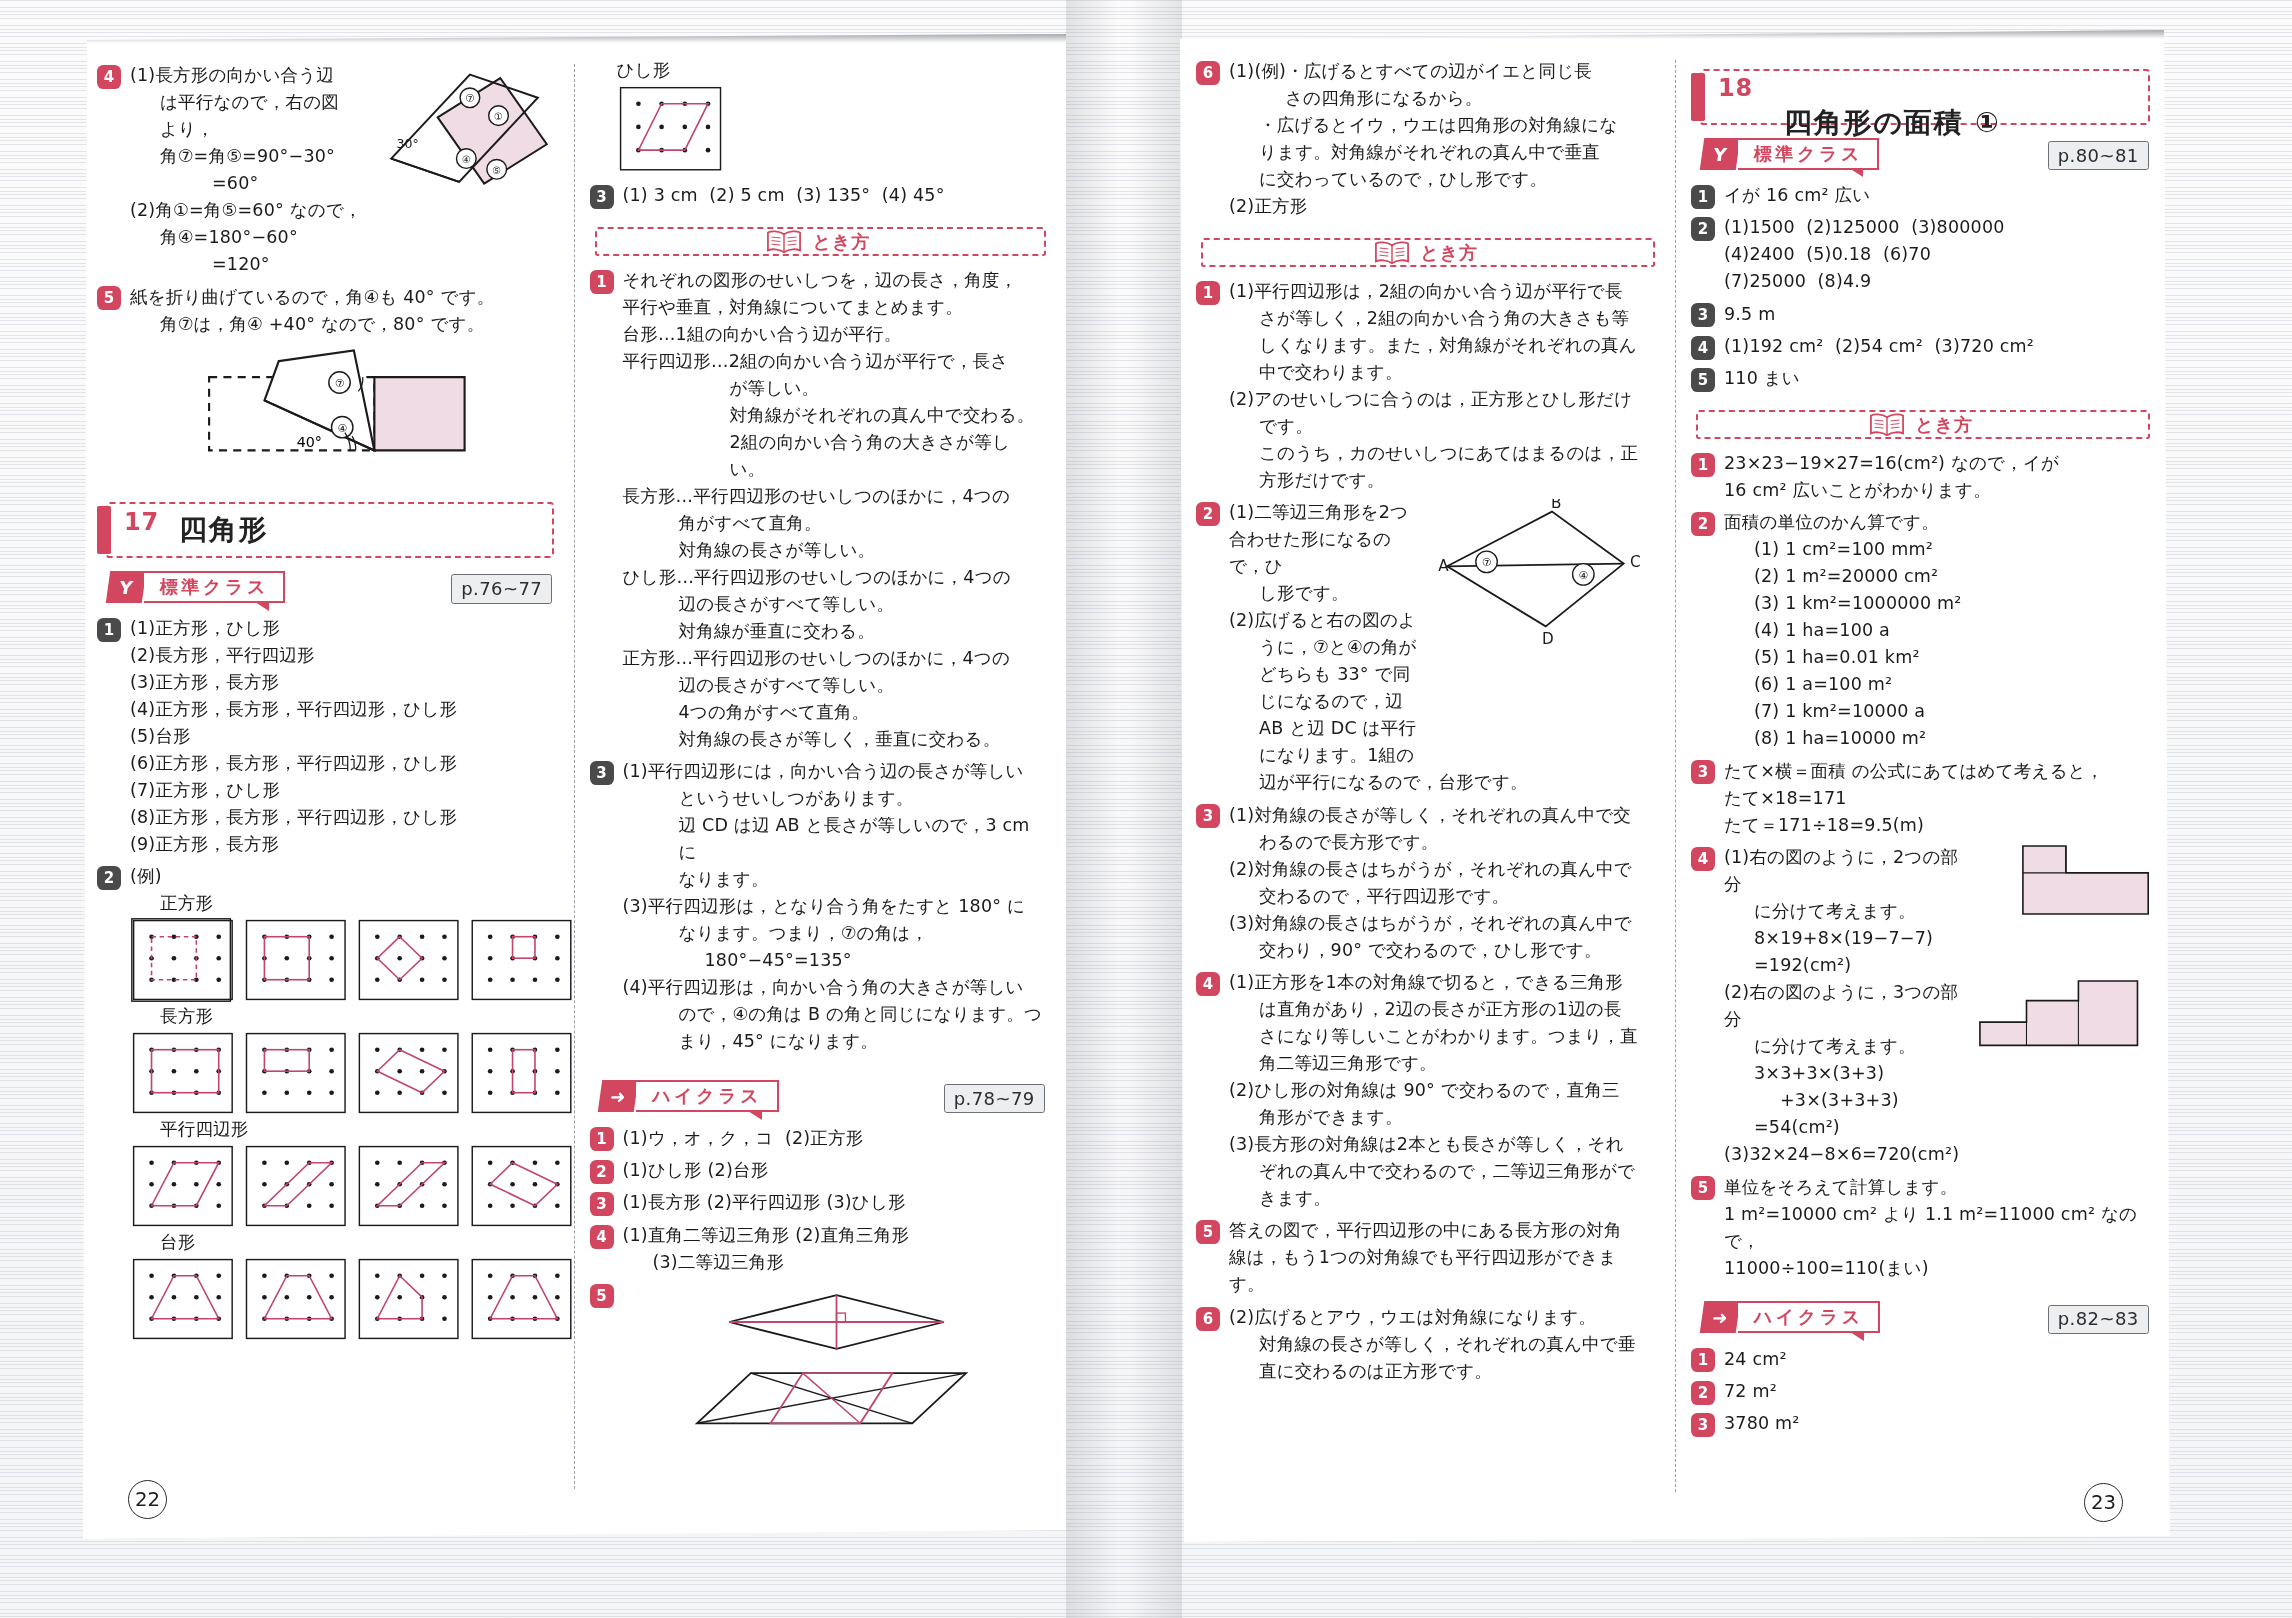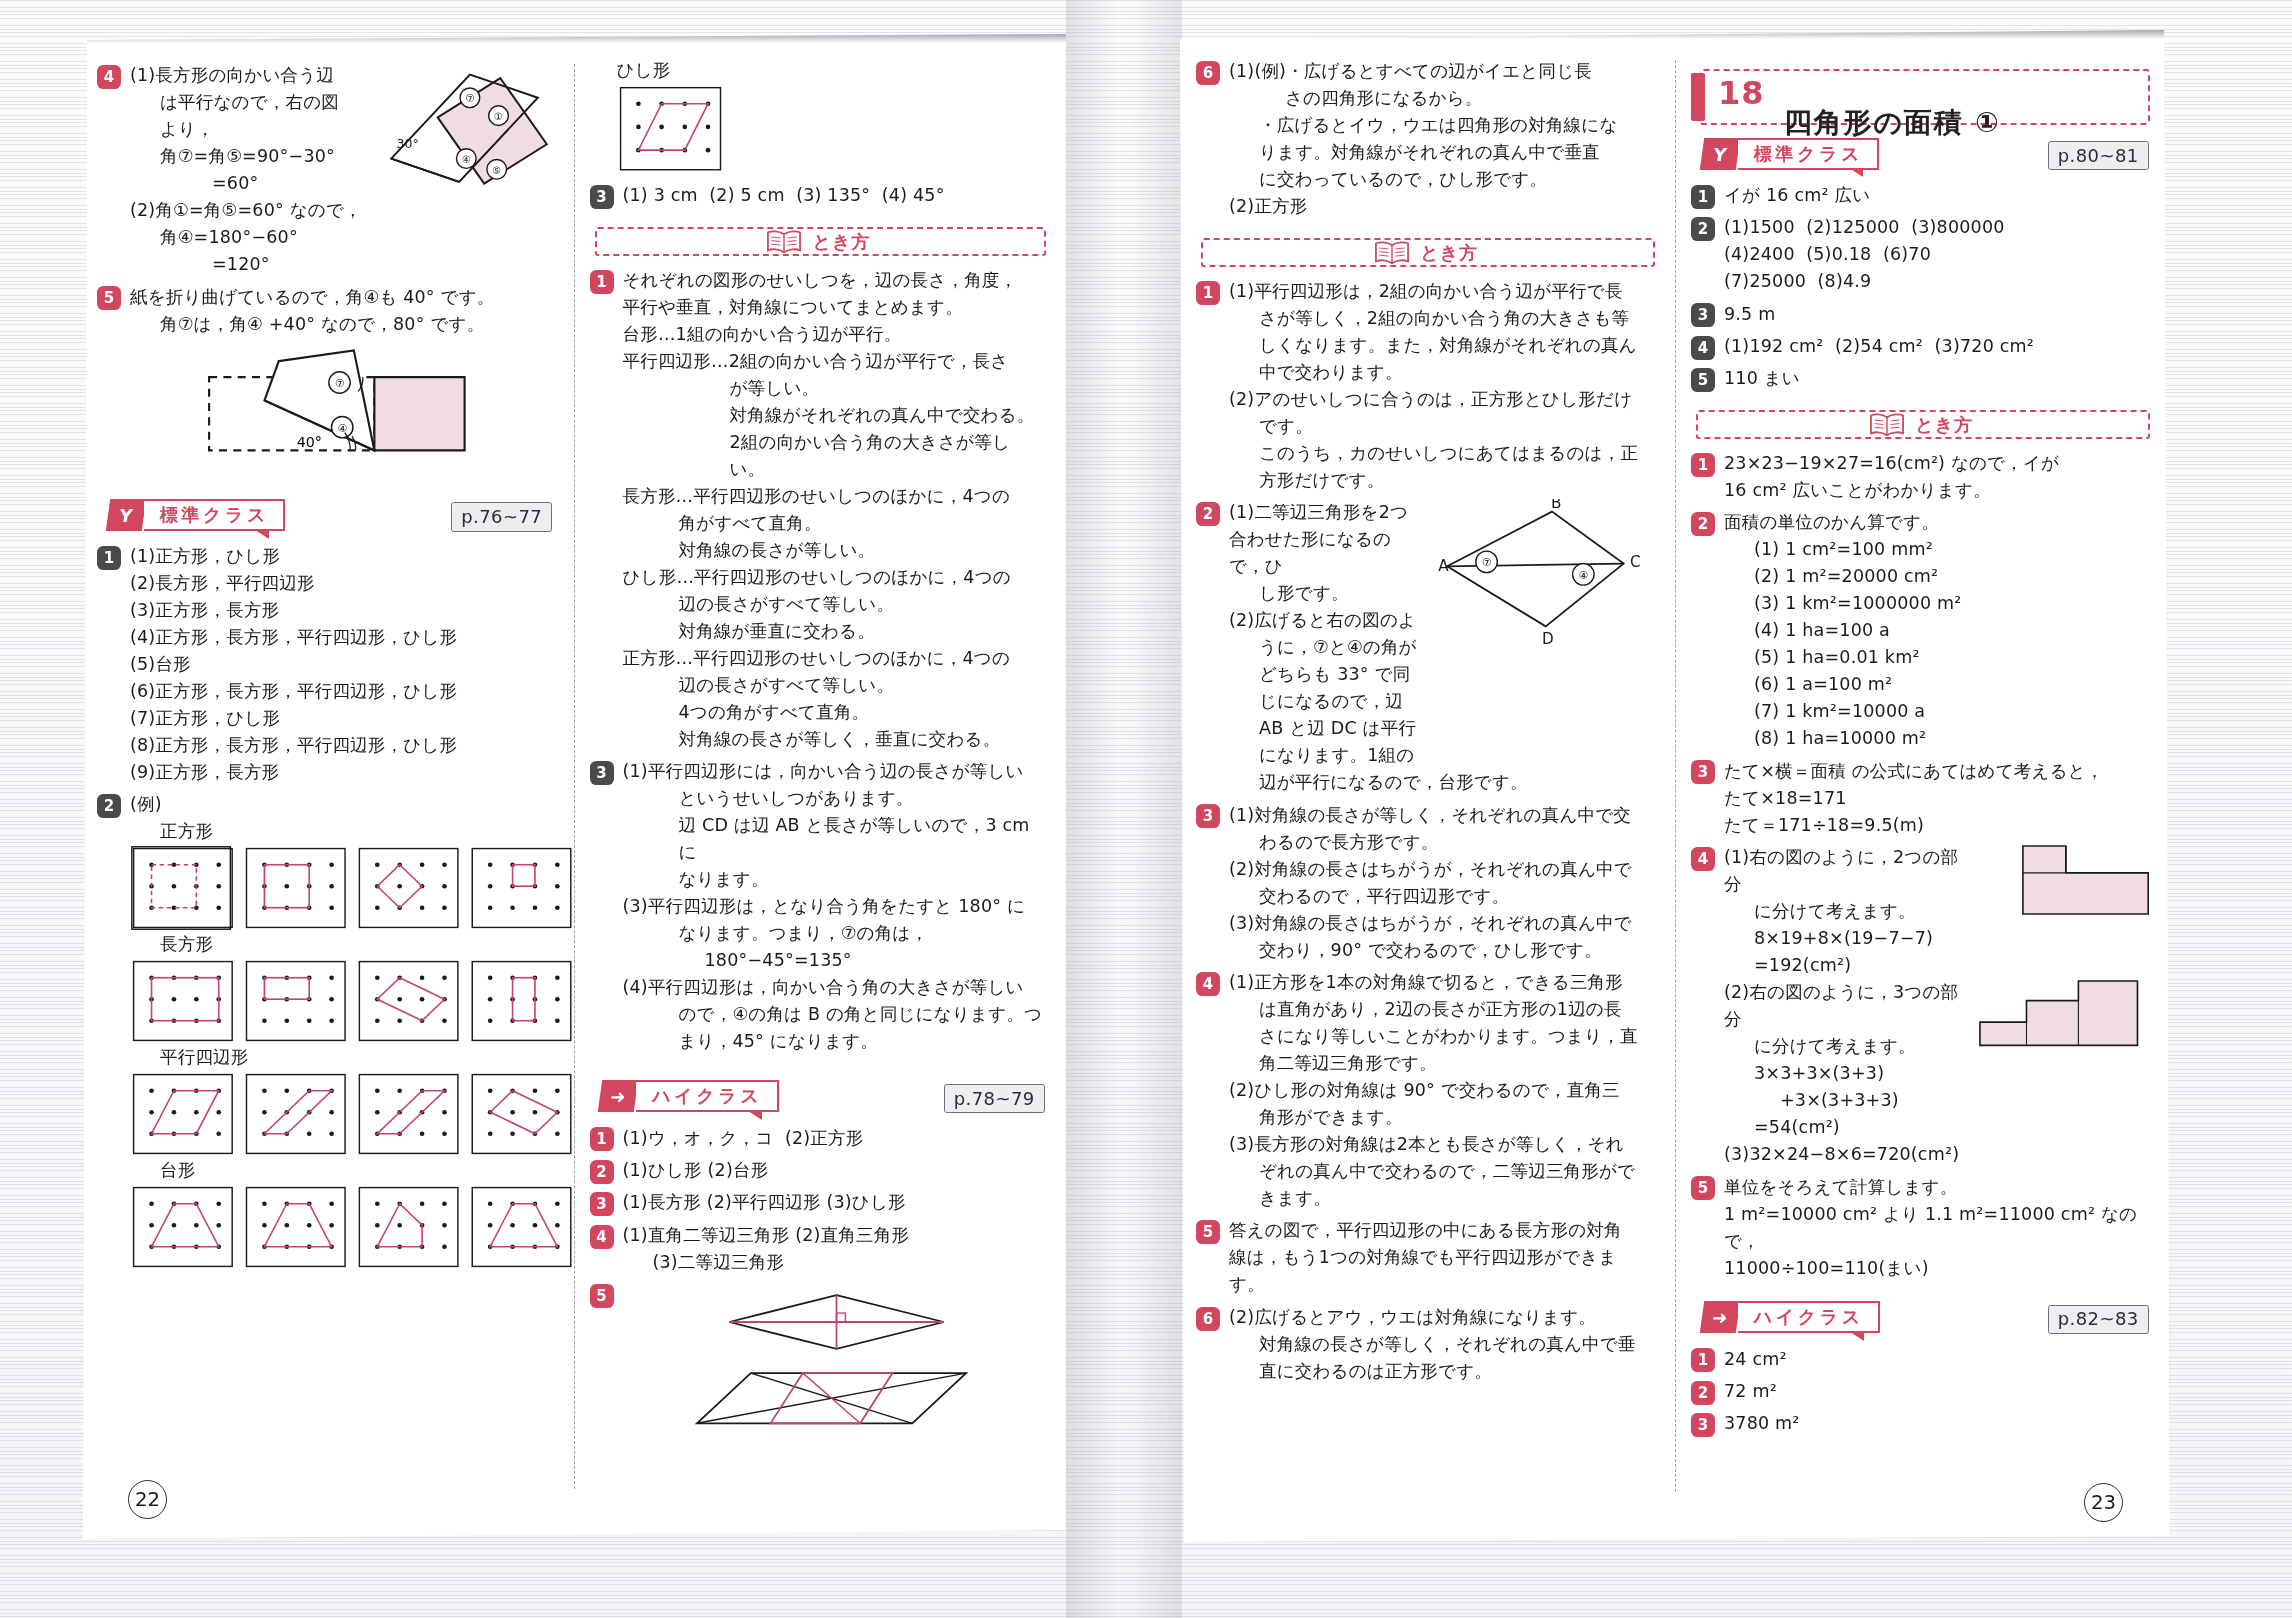--- a/index.html
+++ b/index.html
@@ -88,21 +88,21 @@
   .sect .band{
     position:absolute; left:9px; right:3.6px; top:0; height:56px;
     border:2.2px dashed #d2475f; border-radius:3.6px; background:#fff;
   }
   .sect .tab{
     position:absolute; left:0px; top:3.6px; width:14.3px; height:48px;
     background:#d2475f; border-radius:1.8px;
   }
   .sect .num{
     position:absolute; left:27px; top:5.4px;
-    font-size:32px; font-weight:800; color:#d2475f;
+    font-size:24px; font-weight:800; color:#d2475f;
     font-family:"DejaVu Sans","Liberation Sans",sans-serif;
     letter-spacing:0.9px;
   }
   .sect .ttl{
     position:absolute; left:82px; top:9px;
     font-size:28px; font-weight:700; color:#222; letter-spacing:1.8px;
   }
   .sect.wide .ttl{ left:93px;margin-top:26px; }
 
   
@@ -233,20 +233,26 @@
                   <circle cx="163" cy="92" r="12" fill="#fff" stroke="#1b1b1b" stroke-width="1.6"></circle>
                   <text x="163" y="97" font-size="12" text-anchor="middle">④</text>
                   <path d="M178,118 A26,26 0 0 0 174,102" fill="none" stroke="#1b1b1b" stroke-width="1.4"></path>
                   <path d="M172,118 A34,34 0 0 0 166,98" fill="none" stroke="#1b1b1b" stroke-width="1.4"></path>
                   <text x="112" y="114" font-size="16">40°</text>
                 </svg>
               </div>
             </div>
           </div>
 
+          <div class="sect">
+            <div class="band"></div>
+            <div class="tab"></div>
+            <div class="num">17</div>
+            <div class="ttl">四角形</div>
+          </div>
 
           <div class="badgerow">
             <div class="clsbadge">
               <div class="ic">Y</div>
               <div class="bx">標準クラス</div>
             </div>
             <div class="pgtag">p.76~77</div>
           </div>
 
           <div class="qrow">

